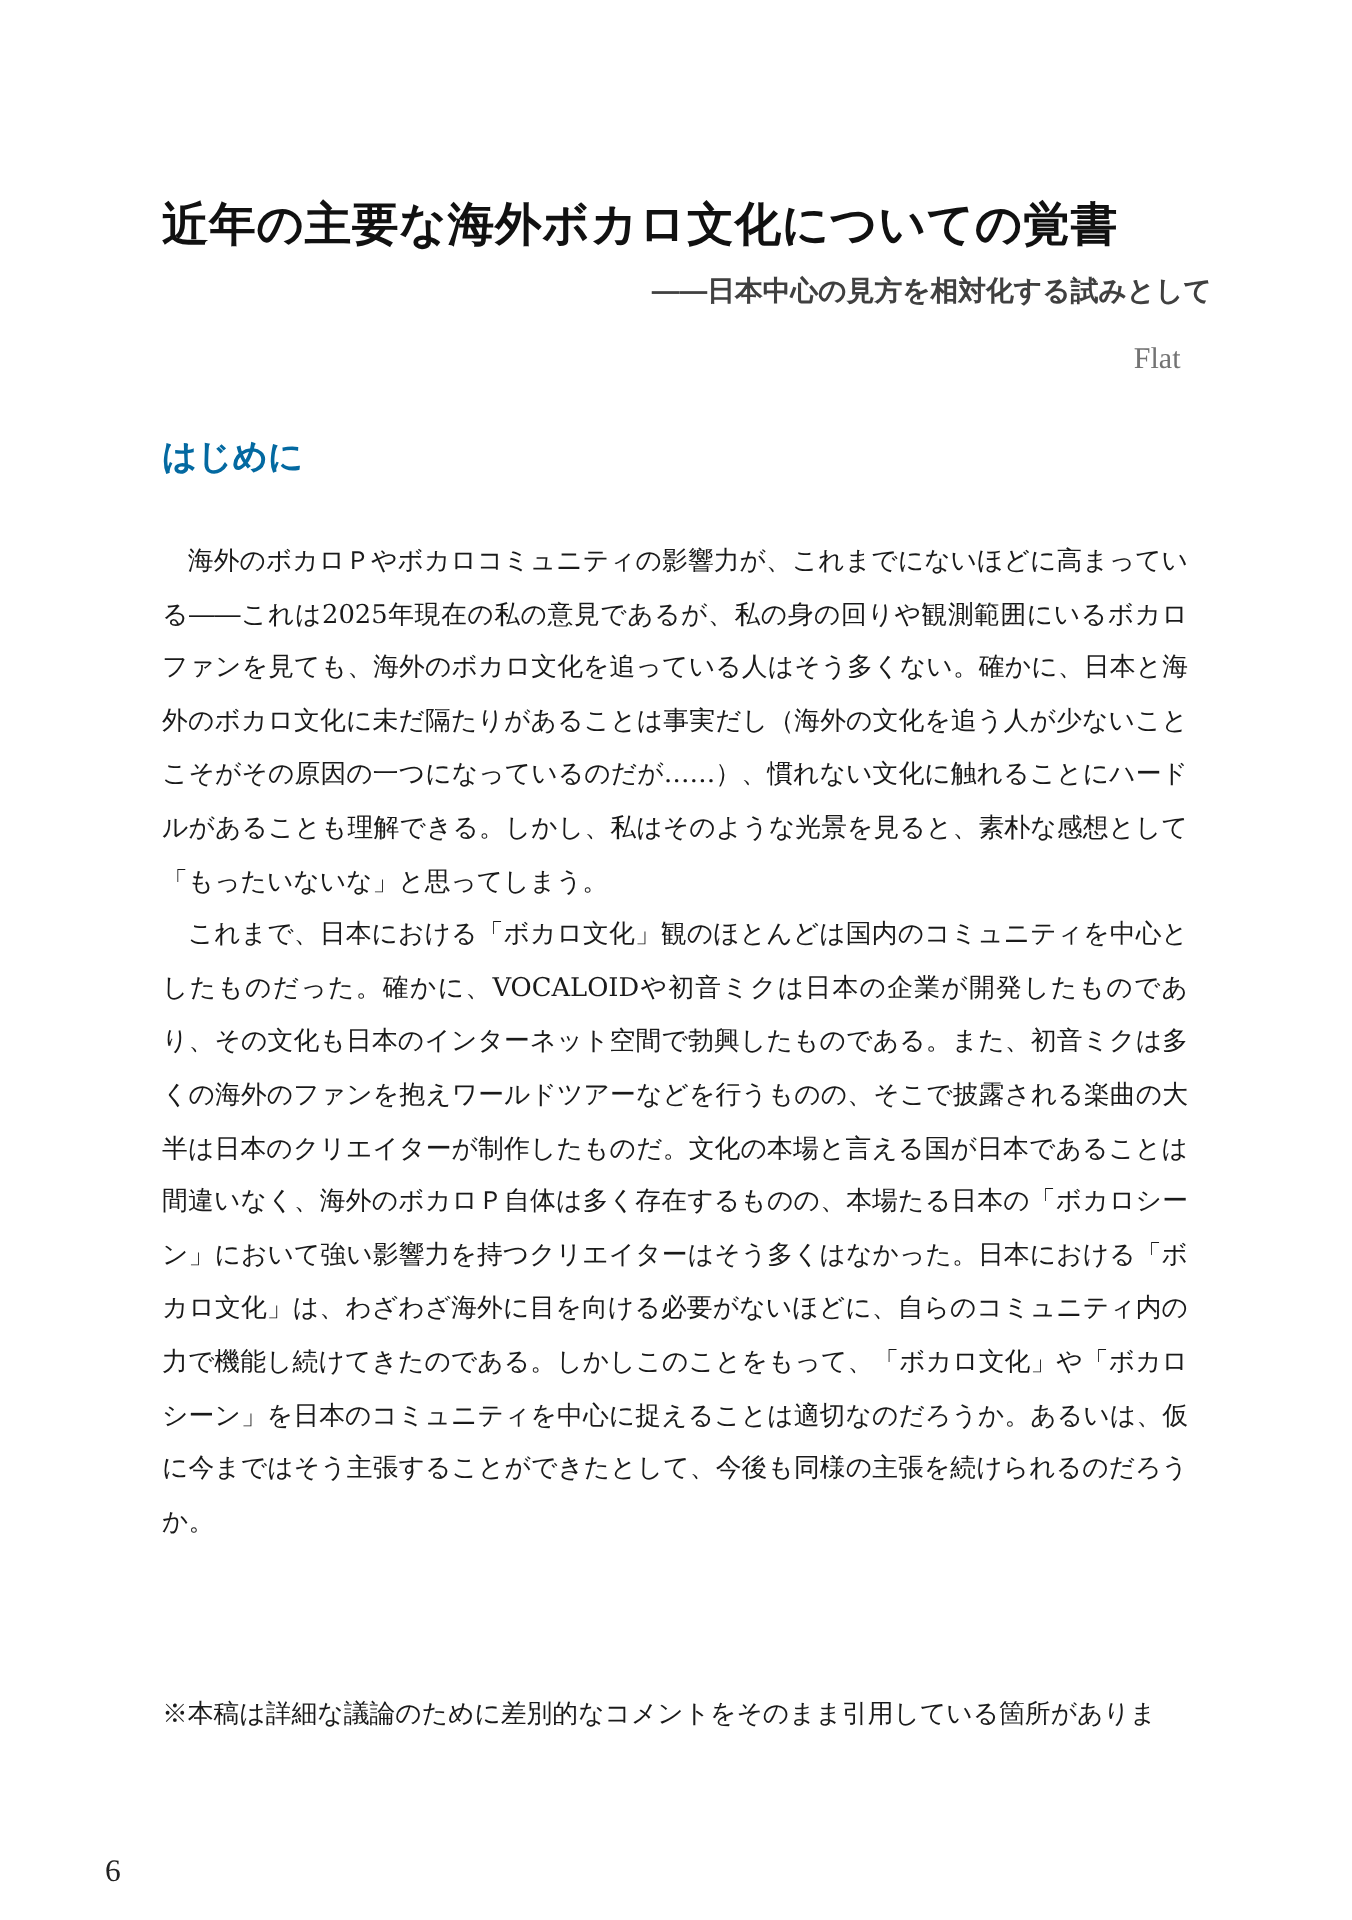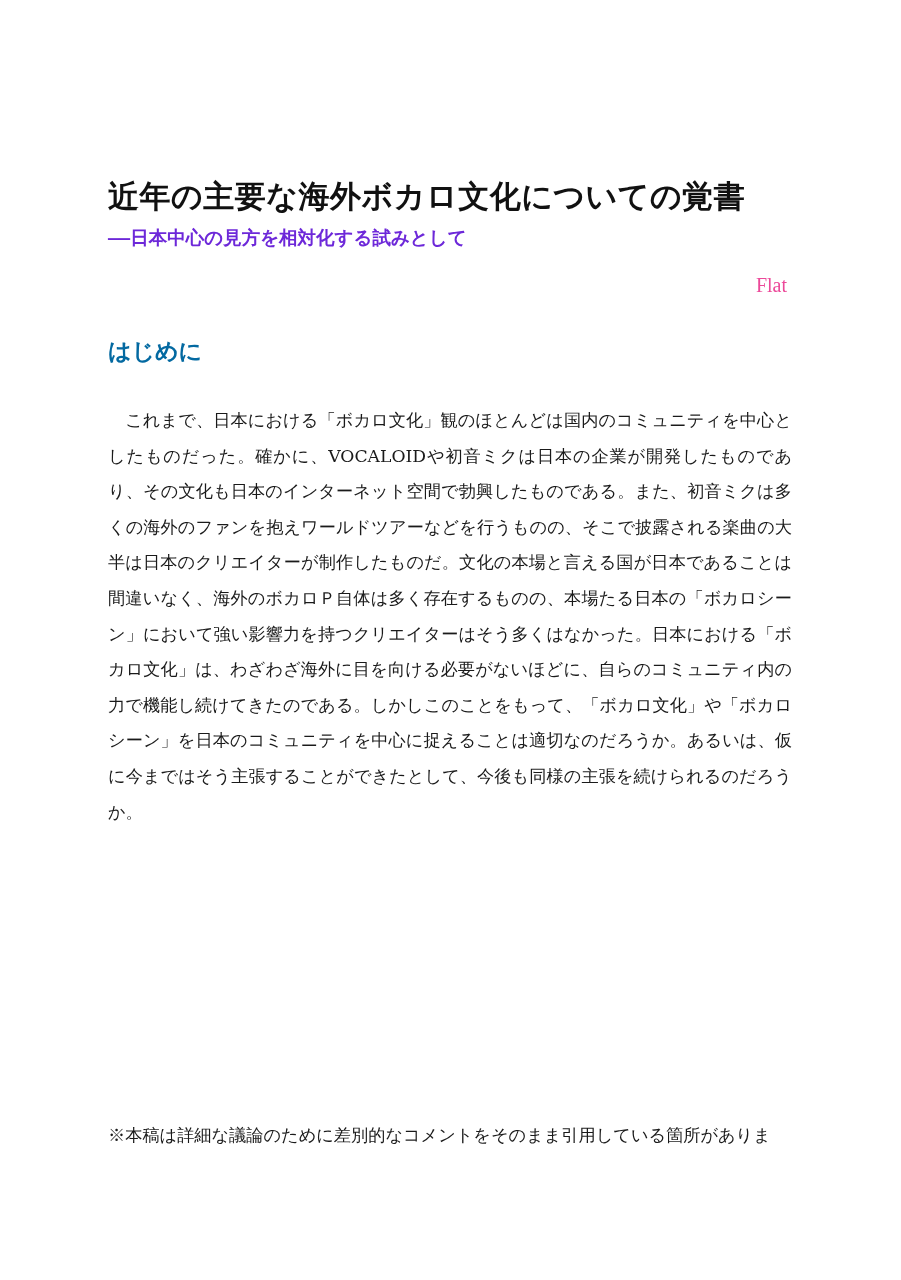--- a/index.html
+++ b/index.html
@@ -1,62 +1,63 @@
 <!DOCTYPE html>
 <html><head>
 <meta charset="utf-8">
 <style>
   html, body { margin: 0; padding: 0; background: #ffffff; }
   body { width: 901px; height: 1280px; position: relative; overflow: hidden; color: #1a1a1a; }
-  .page { position: absolute; left: 0; top: 0; width: 901px; height: 900px; margin-top: 46px; }
+  .page { position: absolute; left: 0; top: 0; width: 901px; height: 900px; }
   .title {
     position: absolute; left: 108px; top: 128px; width: 700px;
     font-family: "DejaVu Sans", sans-serif; font-weight: bold; font-size: 31px;
     letter-spacing: 0.5px; line-height: 44px; white-space: nowrap; color: #111;
   }
   .subtitle {
     position: absolute; left: 108px; top: 180px; width: 700px;
-    font-family: Liberation Mono, monospace; font-weight: bold; font-size: 18.5px;
-    line-height: 28px; white-space: nowrap; color: #6d28d9;
+    font-family: Liberation Sans, sans-serif; font-weight: bold; font-size: 18.5px;
+    line-height: 28px; white-space: nowrap; color: #404040; text-align: right;
   }
   .author {
     position: absolute; right: 114px; top: 226px;
-    font-family: "Liberation Serif", serif; font-size: 20px; line-height: 26px; color: #ec4899;
+    font-family: "Liberation Serif", serif; font-size: 20px; line-height: 26px; color: #737373;
   }
   .heading {
     position: absolute; left: 108px; top: 287px;
     font-family: "DejaVu Sans", sans-serif; font-weight: bold; font-size: 23px;
     line-height: 36px; color: #0369a1;
   }
   .body {
     position: absolute; left: 108px; top: 357px; width: 684px;
     font-family: "DejaVu Serif", serif; font-size: 17.2px; line-height: 35.6px;
     text-align: justify; color: #1a1a1a;
   }
   .body p { margin: 0; text-indent: 1em; }
   .note {
-    position: absolute; left: 108px; top: 1072px; width: 700px;
+    position: absolute; left: 108px; top: 1126px; width: 700px;
     font-family: "DejaVu Serif", serif; font-size: 17.2px; line-height: 35.6px;
     white-space: nowrap; overflow: hidden; color: #1a1a1a;
   }
   .page-number {
     position: absolute; left: 70px; top: 1234px;
     font-family: "Liberation Serif", serif; font-size: 21px; line-height: 26px; color: #222;
   }
 </style>
 </head>
 <body>
 
 <div class="page">
   <h1 class="title" style="margin:0;">近年の主要な海外ボカロ文化についての覚書</h1>
   <div class="subtitle">――日本中心の見方を相対化する試みとして</div>
   <div class="author">Flat</div>
 
   <h2 class="heading" style="margin:0;">はじめに</h2>
 
   <div class="body">
+    <p>海外のボカロＰやボカロコミュニティの影響力が、これまでにないほどに高まっている――これは2025年現在の私の意見であるが、私の身の回りや観測範囲にいるボカロファンを見ても、海外のボカロ文化を追っている人はそう多くない。確かに、日本と海外のボカロ文化に未だ隔たりがあることは事実だし（海外の文化を追う人が少ないことこそがその原因の一つになっているのだが……）、慣れない文化に触れることにハードルがあることも理解できる。しかし、私はそのような光景を見ると、素朴な感想として「もったいないな」と思ってしまう。</p>
     <p>これまで、日本における「ボカロ文化」観のほとんどは国内のコミュニティを中心としたものだった。確かに、VOCALOIDや初音ミクは日本の企業が開発したものであり、その文化も日本のインターネット空間で勃興したものである。また、初音ミクは多くの海外のファンを抱えワールドツアーなどを行うものの、そこで披露される楽曲の大半は日本のクリエイターが制作したものだ。文化の本場と言える国が日本であることは間違いなく、海外のボカロＰ自体は多く存在するものの、本場たる日本の「ボカロシーン」において強い影響力を持つクリエイターはそう多くはなかった。日本における「ボカロ文化」は、わざわざ海外に目を向ける必要がないほどに、自らのコミュニティ内の力で機能し続けてきたのである。しかしこのことをもって、「ボカロ文化」や「ボカロシーン」を日本のコミュニティを中心に捉えることは適切なのだろうか。あるいは、仮に今まではそう主張することができたとして、今後も同様の主張を続けられるのだろうか。</p>
   </div>
 
   <div class="note">※本稿は詳細な議論のために差別的なコメントをそのまま引用している箇所がありま</div>
 
   <div class="page-number">6</div>
 </div>
 
 </body></html>

